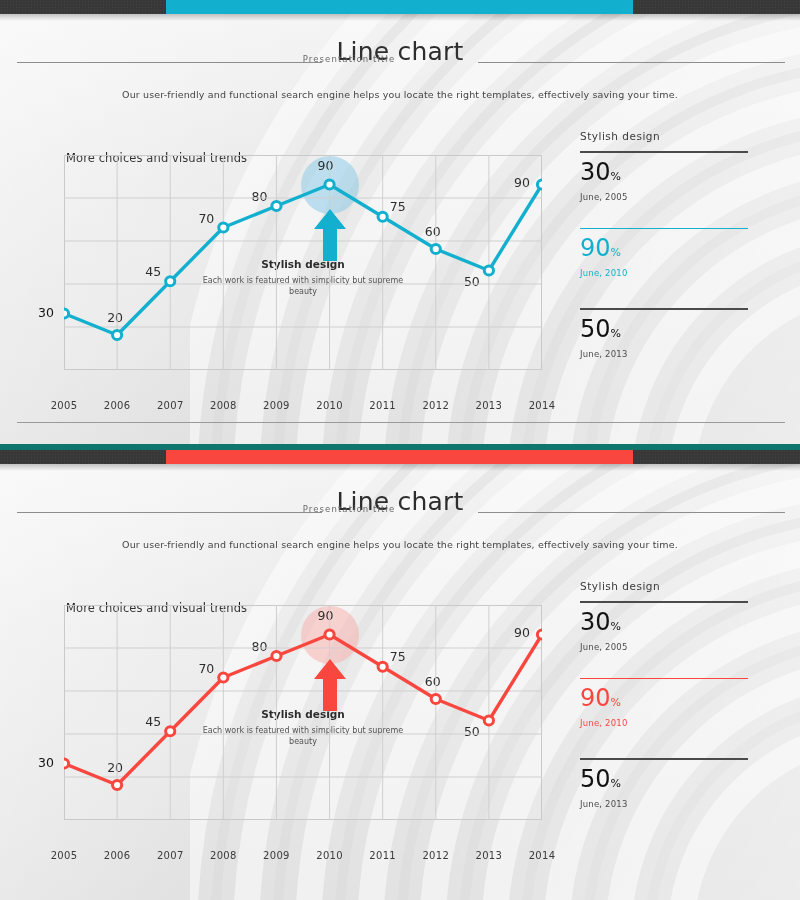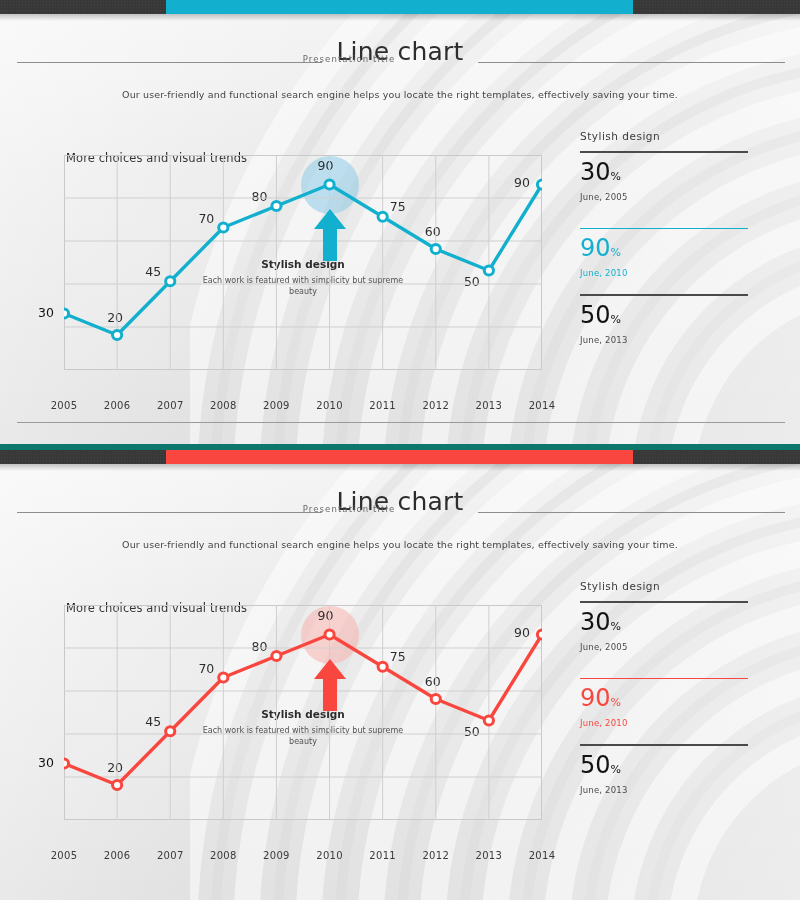--- a/index.html
+++ b/index.html
@@ -107,21 +107,21 @@
   .stat-val{
     font-size:24px;font-weight:400;color:#121212;line-height:24px;
     font-family:"DejaVu Sans", sans-serif;
   }
   .stat-val .pct{font-size:11px;font-weight:400;}
   .stat-date{
     font-size:8.5px;color:#4b4b4b;margin-top:3px;letter-spacing:.2px;
     font-family:"DejaVu Sans", sans-serif;
   }
   .stat.gap{margin-top:26px;}
-  .stat.gap2{margin-top:16px;}
+  .stat.gap2{margin-top:30px;}
 </style>
 </head>
 <body>
 
 <div class="deck">
 
   <section class="slide s1">
     <div class="arcs">
       <svg viewBox="0 0 760 860" preserveAspectRatio="none">
         <g fill="none" stroke="#ffffff" stroke-opacity="0.62">

